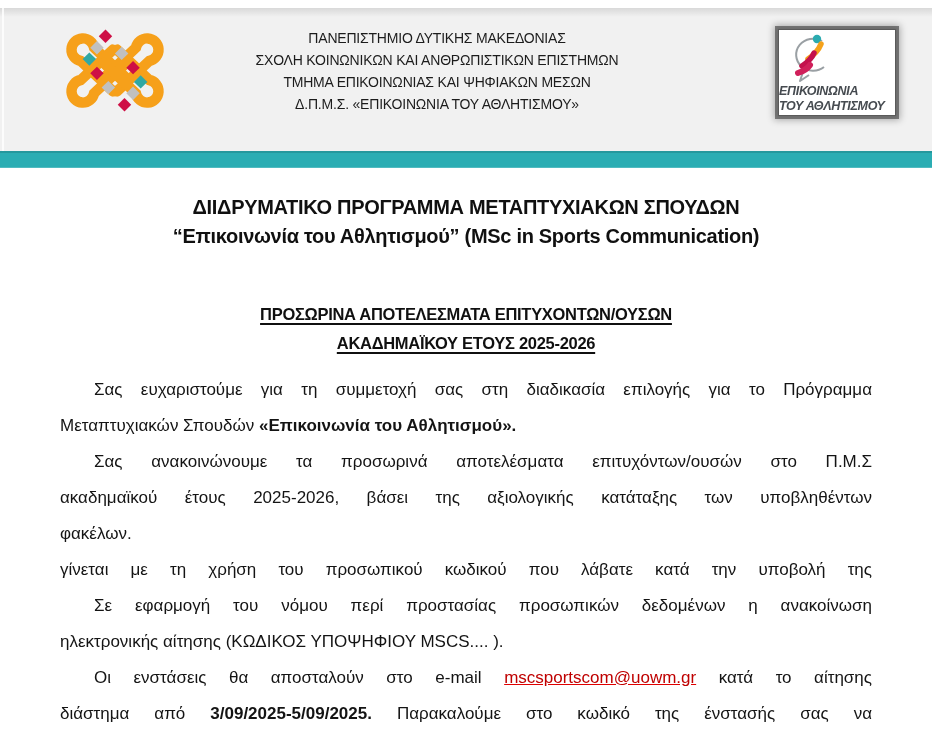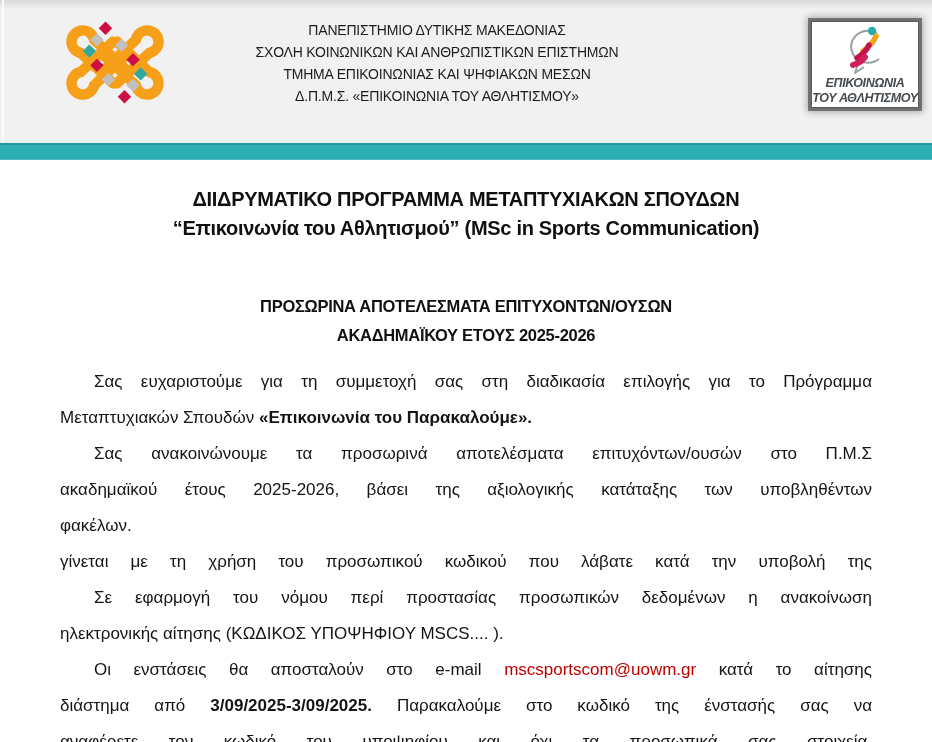--- a/index.html
+++ b/index.html
@@ -3,42 +3,42 @@
 <meta charset="utf-8">
 <style>
   html,body{margin:0;padding:0;}
   body{
     width:932px;height:742px;overflow:hidden;background:#ffffff;
     font-family:"Liberation Sans",sans-serif;color:#141414;
     position:relative;
   }
   
   .header{
-    position:relative;height:143px;background:#f1f1f1;display:flex;
+    position:relative;height:143px;background:#f1f1f1;display:flex;margin-top:8px;
   }
   .top-shade{
     position:absolute;top:0;left:0;right:0;height:9px;
     background:linear-gradient(to bottom,rgba(0,0,0,0.10),rgba(0,0,0,0));
     pointer-events:none;
   }
   .left-edge{
     position:absolute;top:0;left:2px;width:2px;height:143px;background:rgba(255,255,255,0.8);
   }
   .logo-wrap{width:172px;flex:0 0 172px;display:flex;justify-content:flex-end;}
   .uowm-logo{margin-top:15px;margin-right:0;}
   .header-text{
     flex:1;text-align:center;margin-top:19px;font-size:14px;line-height:22px;
     color:#1c1c1c;letter-spacing:-0.2px;
   }
   .right-wrap{width:230px;flex:0 0 230px;position:relative;}
   .program-box{
-    position:absolute;right:13px;top:21px;width:108px;height:87px;background:#ffffff;
+    position:absolute;right:36px;top:21px;width:118px;height:87px;background:#ffffff;
     border:1px solid #5a5a5a;
     box-shadow:0 0 0 3px rgba(70,70,70,0.65),0 0 7px 4px rgba(0,0,0,0.30);
-    display:flex;flex-direction:column;align-items:center;box-sizing:border-box;
+    display:flex;flex-direction:column;align-items:flex-start;box-sizing:border-box;
   }
   .bubble-icon{margin-top:2px;}
   .program-label{
     font-weight:bold;font-style:italic;font-size:12.5px;line-height:15px;
     color:#464b50;text-align:center;letter-spacing:-0.3px;white-space:nowrap;
   }
   
   .teal-bar{
     height:17px;background:#2badb3;
     box-shadow:inset 0 2px 0 rgba(0,0,0,0.12),inset 0 -1px 0 rgba(255,255,255,0.18);
@@ -47,27 +47,27 @@
   .doc{padding:0 60px;}
   .title-block{
     margin-top:25px;text-align:center;font-weight:bold;
     font-size:20px;line-height:29px;letter-spacing:-0.3px;color:#101010;
   }
   .subtitle-block{
     margin-top:49px;text-align:center;font-weight:bold;
     font-size:16.5px;line-height:29px;letter-spacing:-0.3px;color:#101010;
   }
   .subtitle-block .sub-line{
-    text-decoration-thickness:1.5px;text-underline-offset:3px;
+    text-decoration:underline;text-decoration-thickness:1.5px;text-underline-offset:3px;
   }
   .paragraphs{margin-top:14px;font-size:17px;line-height:36px;color:#141414;}
   .pline{text-align:justify;}
   .pline.just{text-align-last:justify;}
   .pline.indent{text-indent:34px;}
-  .email-link{color:#bf0000;text-decoration-color:#e00000;cursor:pointer;}
+  .email-link{color:#bf0000;text-decoration:underline;text-decoration-color:#e00000;cursor:pointer;}
 </style>
 </head>
 <body>
 
 <div class="header">
   <div class="top-shade"></div>
   <div class="left-edge"></div>
 
   <div class="logo-wrap">
     <svg class="uowm-logo" width="114" height="95" viewBox="0 0 120 100">
@@ -124,31 +124,31 @@
   </div>
 
   <div class="subtitle-block">
     <div><span class="sub-line">ΠΡΟΣΩΡΙΝΑ ΑΠΟΤΕΛΕΣΜΑΤΑ ΕΠΙΤΥΧΟΝΤΩΝ/ΟΥΣΩΝ</span></div>
     <div><span class="sub-line">ΑΚΑΔΗΜΑΪΚΟΥ ΕΤΟΥΣ 2025-2026</span></div>
   </div>
 
   <div class="paragraphs">
       <div>
         <div class="pline just indent"><span>Σας ευχαριστούμε για τη συμμετοχή σας στη διαδικασία επιλογής για το Πρόγραμμα</span></div>
-        <div class="pline"><span>Μεταπτυχιακών Σπουδών </span><span style="font-weight: bold;">«Επικοινωνία του Παρακαλούμε».</span></div>
+        <div class="pline"><span>Μεταπτυχιακών Σπουδών </span><span style="font-weight: bold;">«Επικοινωνία του Αθλητισμού».</span></div>
       </div>
       <div>
         <div class="pline just indent"><span>Σας ανακοινώνουμε τα προσωρινά αποτελέσματα επιτυχόντων/ουσών στο Π.Μ.Σ</span></div>
         <div class="pline just"><span>ακαδημαϊκού έτους 2025-2026, βάσει της αξιολογικής κατάταξης των υποβληθέντων</span></div>
         <div class="pline"><span>φακέλων.</span></div>
       </div>
       <div>
         <div class="pline just"><span>γίνεται με τη χρήση του προσωπικού κωδικού που λάβατε κατά την υποβολή της</span></div>
         <div class="pline just indent"><span>Σε εφαρμογή του νόμου περί προστασίας προσωπικών δεδομένων η ανακοίνωση</span></div>
         <div class="pline"><span>ηλεκτρονικής αίτησης (ΚΩΔΙΚΟΣ ΥΠΟΨΗΦΙΟΥ MSCS.... ).</span></div>
       </div>
       <div>
         <div class="pline just indent"><span>Οι ενστάσεις θα αποσταλούν στο e-mail </span><a class="email-link">mscsportscom@uowm.gr</a><span> κατά το αίτησης</span></div>
-        <div class="pline just"><span>διάστημα από </span><span style="font-weight: bold;">3/09/2025-3/09/2025.</span><span> Παρακαλούμε στο κωδικό της ένστασής σας να</span></div>
+        <div class="pline just"><span>διάστημα από </span><span style="font-weight: bold;">3/09/2025-5/09/2025.</span><span> Παρακαλούμε στο κωδικό της ένστασής σας να</span></div>
         <div class="pline just"><span>αναφέρετε τον κωδικό του υποψηφίου και όχι τα προσωπικά σας στοιχεία.</span></div>
       </div>
     </div>
 </div>
 
 </body></html>

